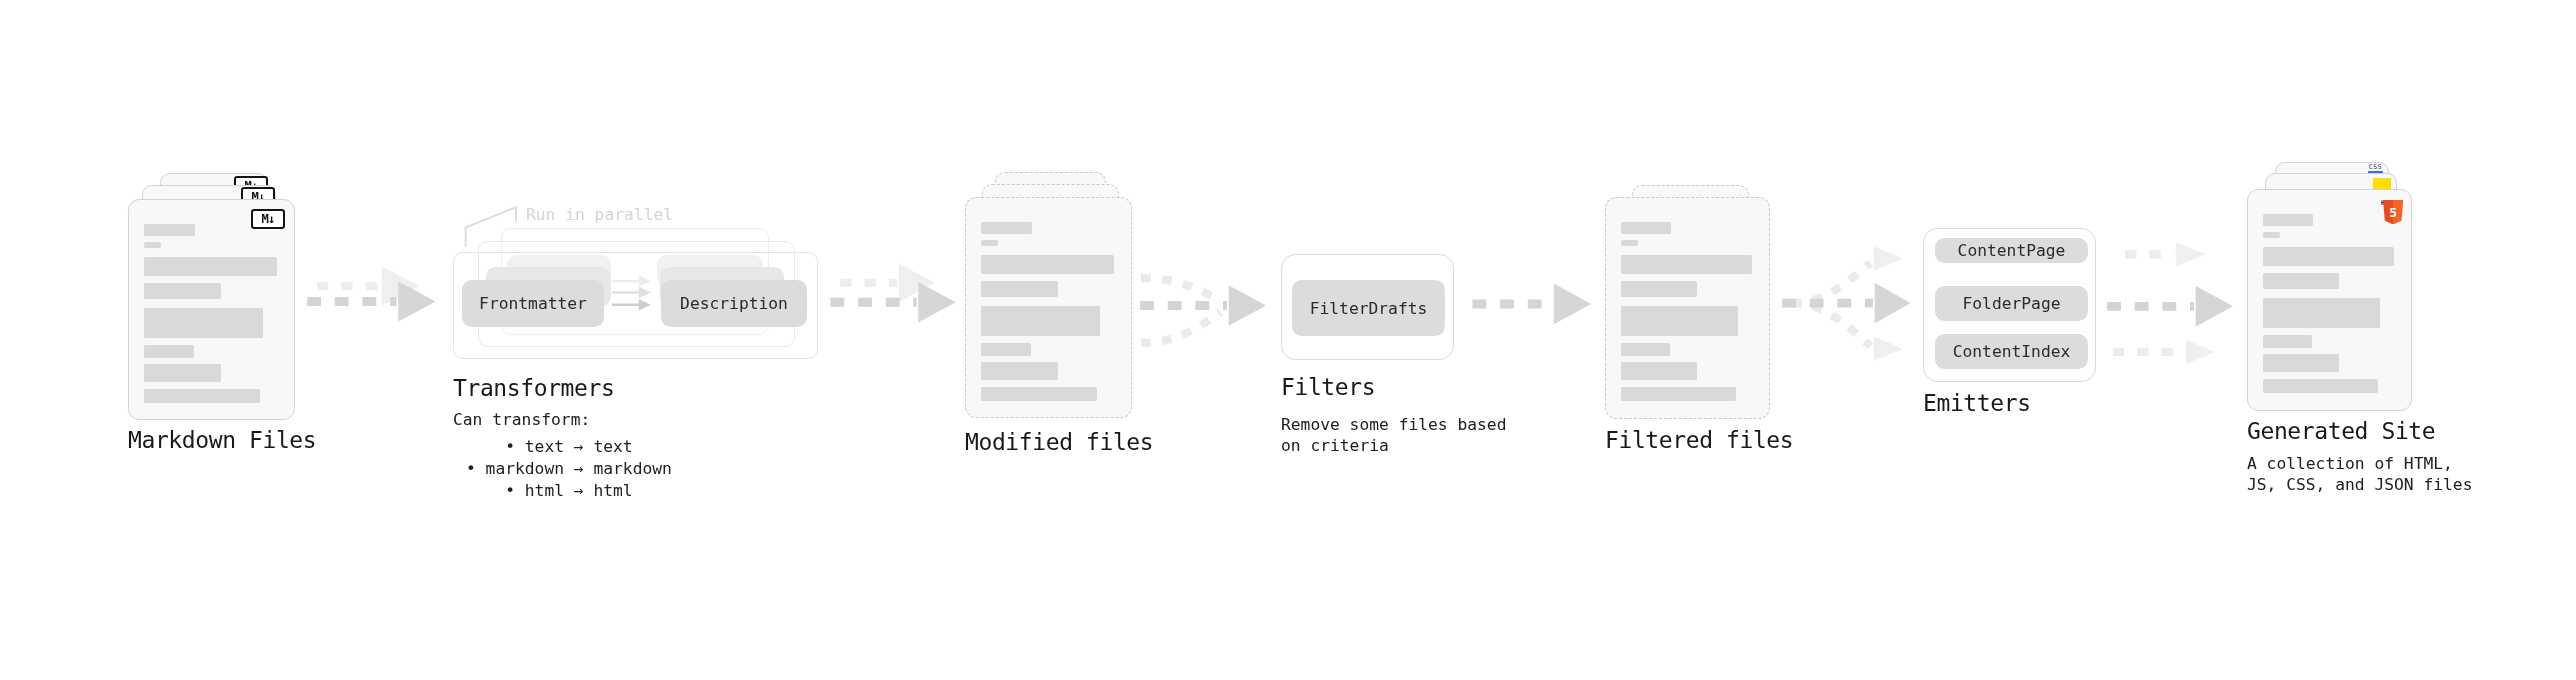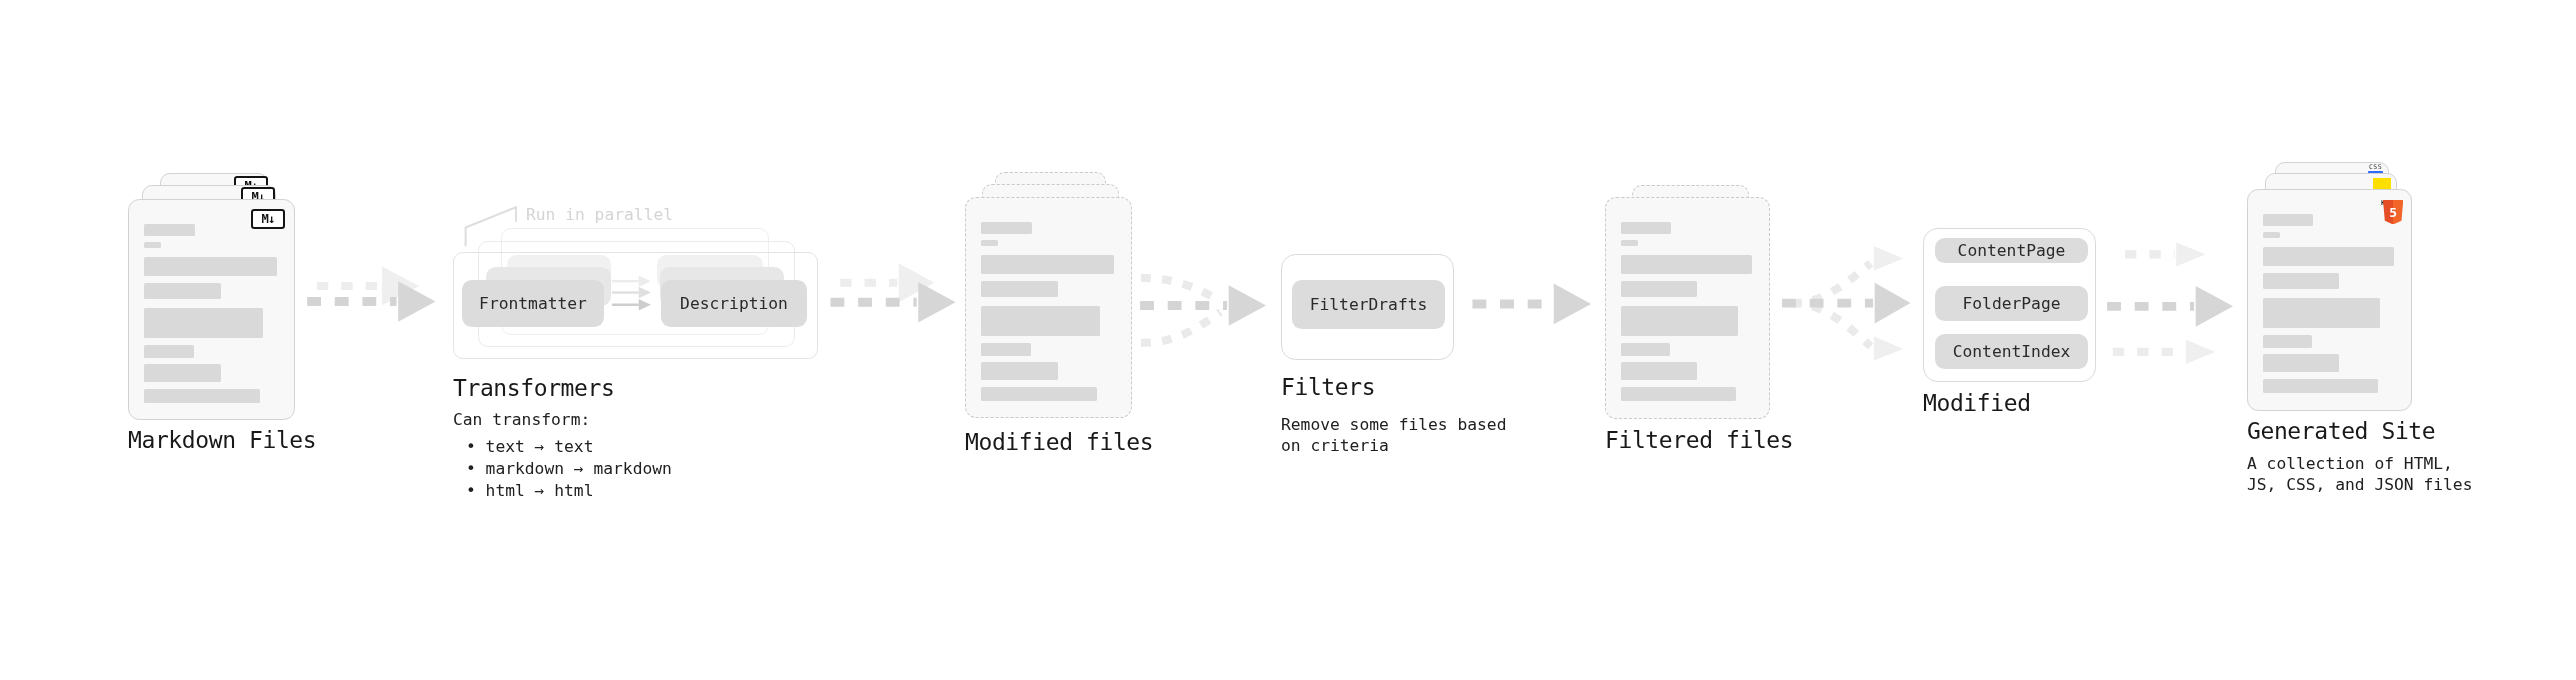--- a/index.html
+++ b/index.html
@@ -78,21 +78,21 @@
   <div class="tc" style="left:478px;top:241px;width:317px;height:106px;border-color:#eaeaea;"></div>
   <div class="pill gp2" style="left:486px;top:267px;width:125px;height:39px;"></div>
   <div class="pill gp2" style="left:660px;top:267px;width:124px;height:39px;"></div>
 
   <div class="tc" style="left:453px;top:252px;width:365px;height:107px;border-color:#e3e3e3;"></div>
   <div class="pill" style="left:462px;top:280px;width:142px;height:47px;">Frontmatter</div>
   <div class="pill" style="left:661px;top:280px;width:146px;height:47px;">Description</div>
 
   <div class="h" style="left:453px;top:375px;">Transformers</div>
   <div class="sub title" style="left:453px;top:410px;">Can transform:</div>
-  <div class="bullets" style="left:466px;top:436px;">
+  <div class="bullets" style="left:466px;top:436px;text-align:center;">
     <div>• text → text</div>
     <div>• markdown → markdown</div>
     <div>• html → html</div>
   </div>
 
   <div class="doc dashed back" style="left:995px;top:172px;width:111px;height:32.5px;"></div>
   <div class="doc dashed back" style="left:982px;top:184px;width:137px;height:39px;"></div>
   <div class="doc dashed" style="left:965px;top:197px;width:167px;height:221px;">
     <div class="bars">
       <div class="bar b1"></div>
@@ -101,21 +101,21 @@
       <div class="bar b4"></div>
       <div class="bar b5"></div>
       <div class="bar b6"></div>
       <div class="bar b7"></div>
       <div class="bar b8"></div>
     </div>
   </div>
   <div class="h" style="left:965px;top:429px;">Modified files</div>
 
   <div class="panel" style="left:1281px;top:254px;width:173px;height:106px;"></div>
-  <div class="pill" style="left:1292px;top:280px;width:153px;height:49px;">FilterDrafts</div>
+  <div class="pill" style="left:1292px;top:280px;width:153px;height:56px;">FilterDrafts</div>
   <div class="h" style="left:1281px;top:374px;">Filters</div>
   <div class="sub" style="left:1281px;top:414px;">Remove some files based
 on criteria</div>
 
   <div class="doc dashed back" style="left:1632px;top:185px;width:117px;height:36px;"></div>
   <div class="doc dashed" style="left:1605px;top:197px;width:165px;height:222px;">
     <div class="bars">
       <div class="bar b1"></div>
       <div class="bar b2"></div>
       <div class="bar b3"></div>
@@ -125,21 +125,21 @@
       <div class="bar b7"></div>
       <div class="bar b8"></div>
     </div>
   </div>
   <div class="h" style="left:1605px;top:427px;">Filtered files</div>
 
   <div class="panel" style="left:1923px;top:228px;width:173px;height:154px;"></div>
   <div class="pill" style="left:1935px;top:238px;width:153px;height:25px;">ContentPage</div>
   <div class="pill" style="left:1935px;top:286px;width:153px;height:35px;">FolderPage</div>
   <div class="pill" style="left:1935px;top:334px;width:153px;height:35px;">ContentIndex</div>
-  <div class="h" style="left:1923px;top:390px;">Modified</div>
+  <div class="h" style="left:1923px;top:390px;">Emitters</div>
 
   <div class="doc back" style="left:2275px;top:162px;width:114px;height:36px;"></div>
   <div class="css-badge" style="left:2369px;top:163px;">CSS</div>
   <div class="css-underline" style="left:2368px;top:171px;width:15.4px;height:3.3px;"></div>
   <div class="doc back" style="left:2265px;top:173px;width:132px;height:41px;"></div>
   <div class="js-badge" style="left:2373px;top:178px;width:18px;height:10.6px;"></div>
   <div class="doc" style="left:2247px;top:189px;width:165px;height:222px;">
     <div class="bars">
       <div class="bar b1"></div>
       <div class="bar b2"></div>

